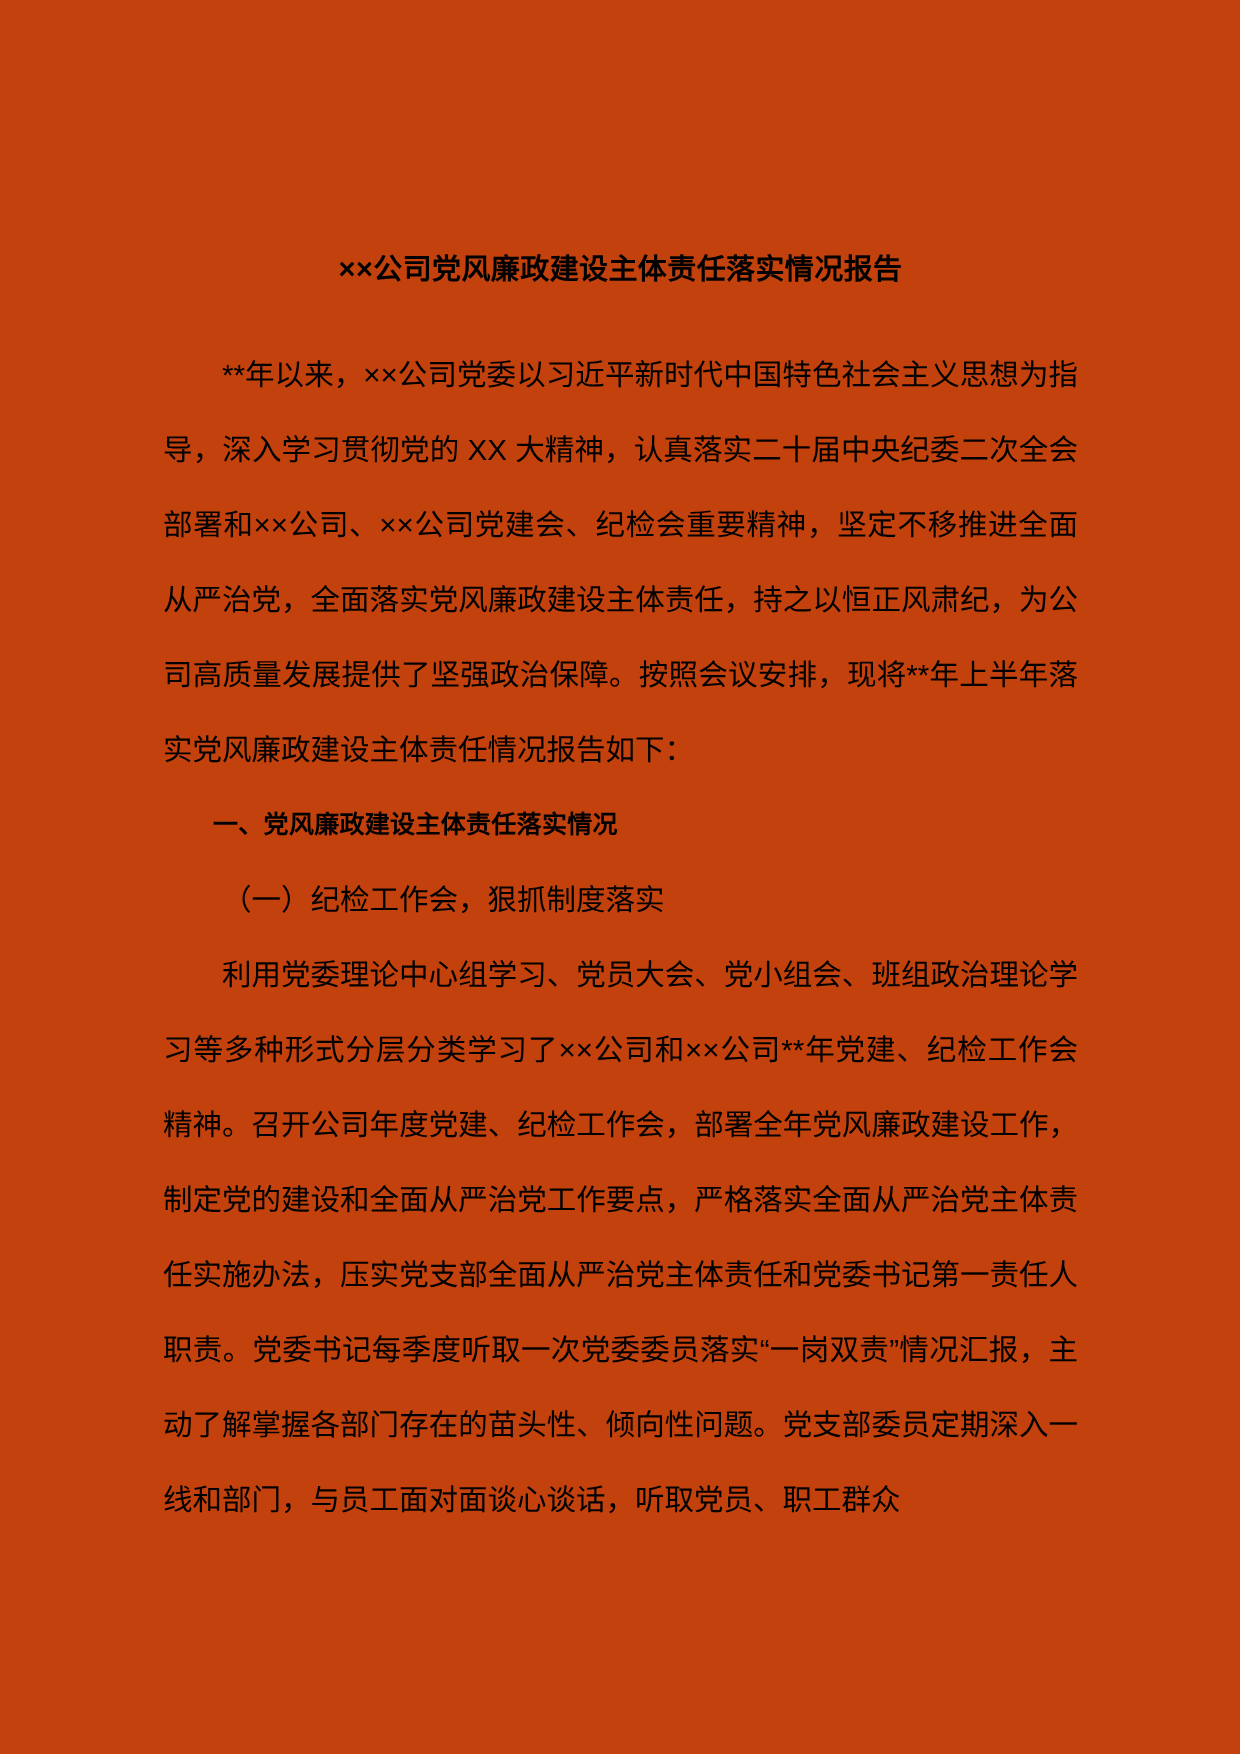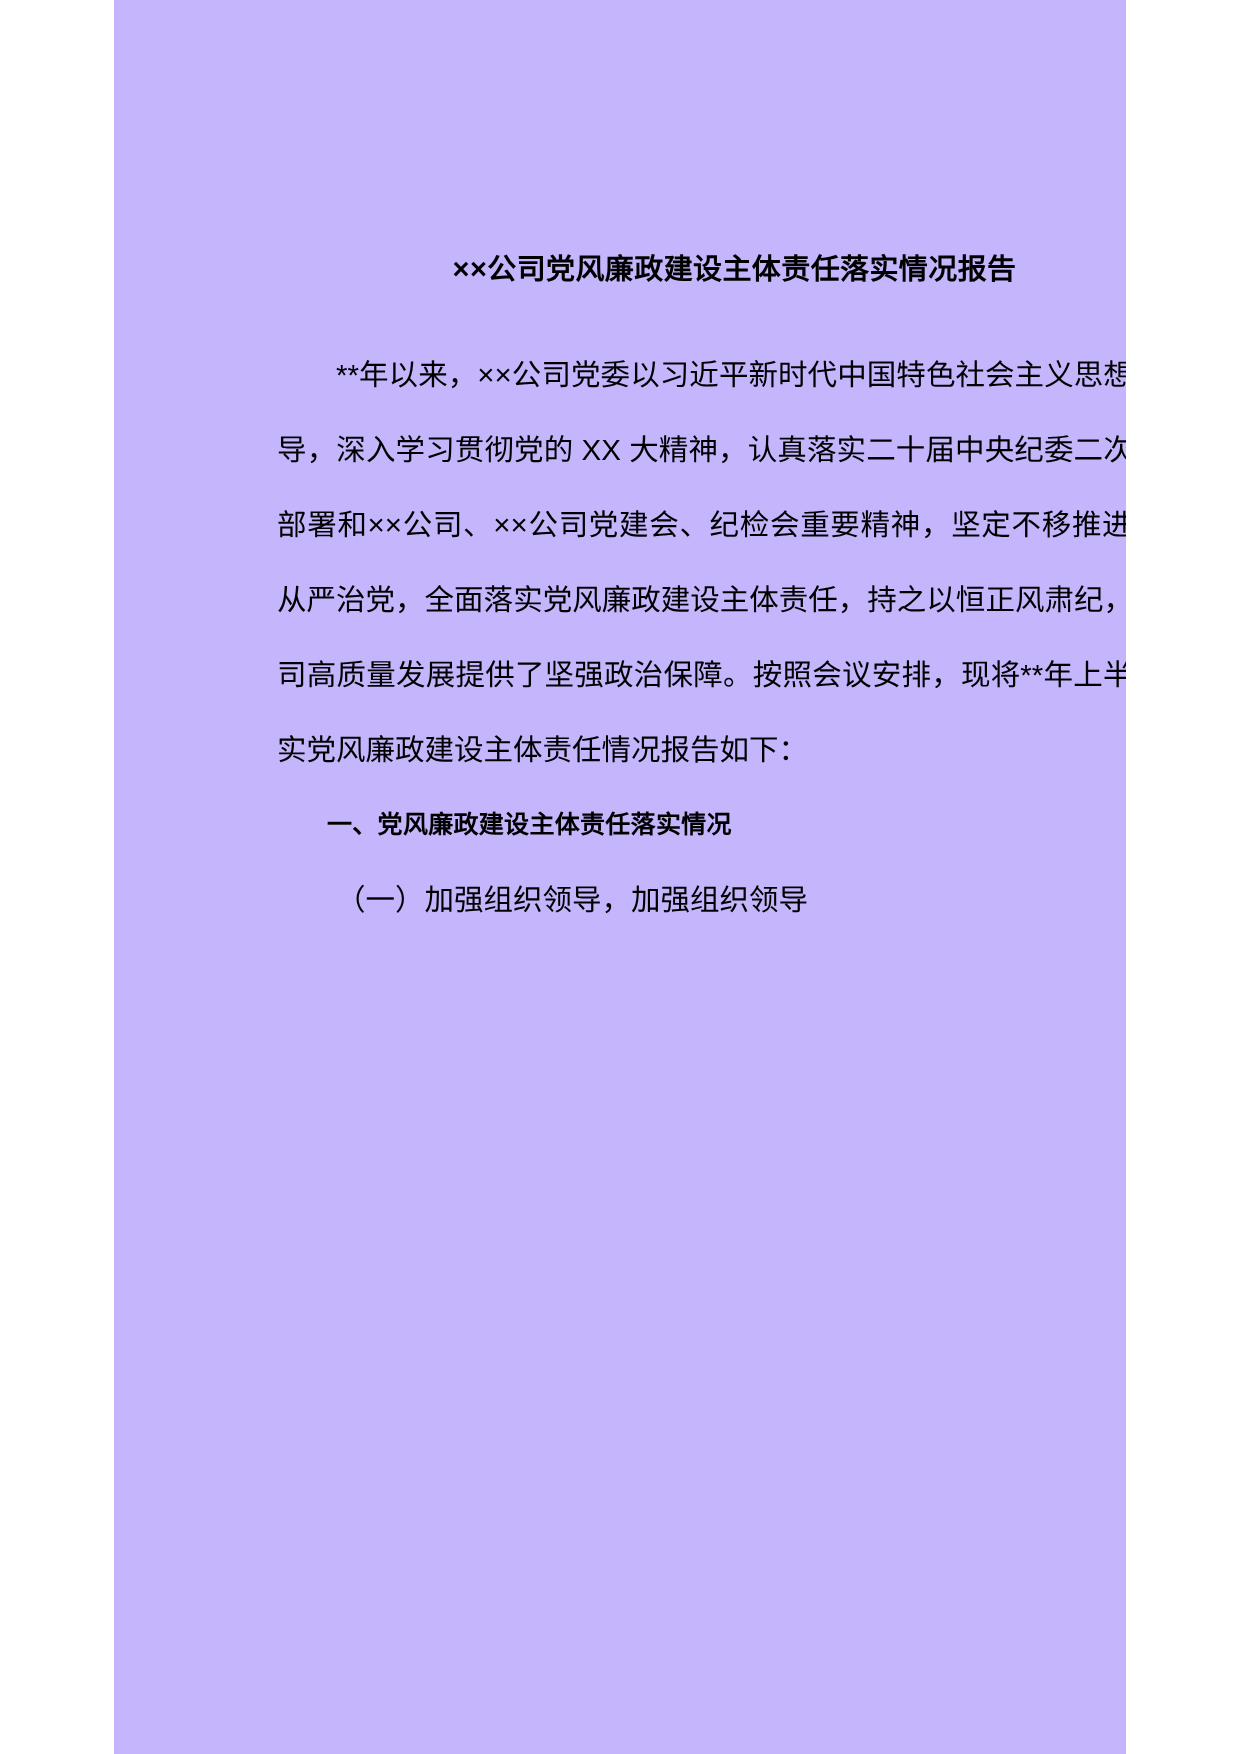--- a/index.html
+++ b/index.html
@@ -3,23 +3,23 @@
 <meta charset="utf-8">
 <style>
   html, body {
     margin: 0;
     padding: 0;
     background: #ffffff;
   }
 
   .page {
     position: relative;
-    width: 1012px;
+    width: 1240px;
     height: 1754px;
-    background: #c4b5fd;
+    background: #c2410c;
     margin: 0 auto;
     overflow: hidden;
     font-family: "Liberation Sans", "DejaVu Sans", sans-serif;
     color: #000000;
     -webkit-font-smoothing: antialiased;
   }
 
   
   .content {
     position: absolute;
@@ -80,17 +80,18 @@
   <div class="content">
 
     <h1 class="doc-title">××公司党风廉政建设主体责任落实情况报告</h1>
 
     <div class="gap-after-title"></div>
 
     <p class="para indent">**年以来，××公司党委以习近平新时代中国特色社会主义思想为指导，深入学习贯彻党的 XX 大精神，认真落实二十届中央纪委二次全会部署和××公司、××公司党建会、纪检会重要精神，坚定不移推进全面从严治党，全面落实党风廉政建设主体责任，持之以恒正风肃纪，为公司高质量发展提供了坚强政治保障。按照会议安排，现将**年上半年落实党风廉政建设主体责任情况报告如下：</p>
 
     <h2 class="h1">一、党风廉政建设主体责任落实情况</h2>
 
-    <h3 class="h2">（一）加强组织领导，加强组织领导</h3>
+    <h3 class="h2">（一）纪检工作会，狠抓制度落实</h3>
 
+    <p class="para indent">利用党委理论中心组学习、党员大会、党小组会、班组政治理论学习等多种形式分层分类学习了××公司和××公司**年党建、纪检工作会精神。召开公司年度党建、纪检工作会，部署全年党风廉政建设工作，制定党的建设和全面从严治党工作要点，严格落实全面从严治党主体责任实施办法，压实党支部全面从严治党主体责任和党委书记第一责任人职责。党委书记每季度听取一次党委委员落实“一岗双责”情况汇报，主动了解掌握各部门存在的苗头性、倾向性问题。党支部委员定期深入一线和部门，与员工面对面谈心谈话，听取党员、职工群众</p>
 
   </div>
 </div>
 
 </body></html>

